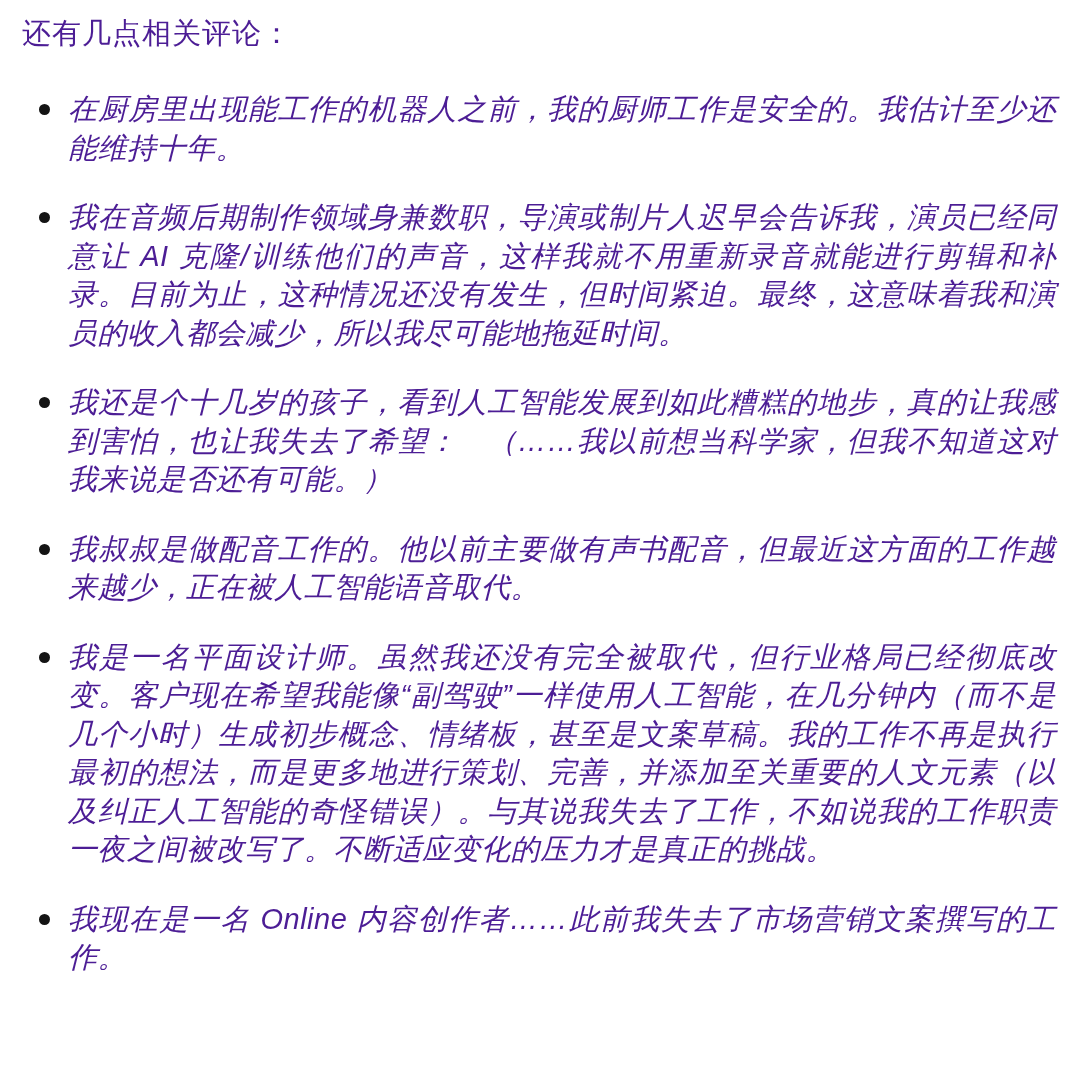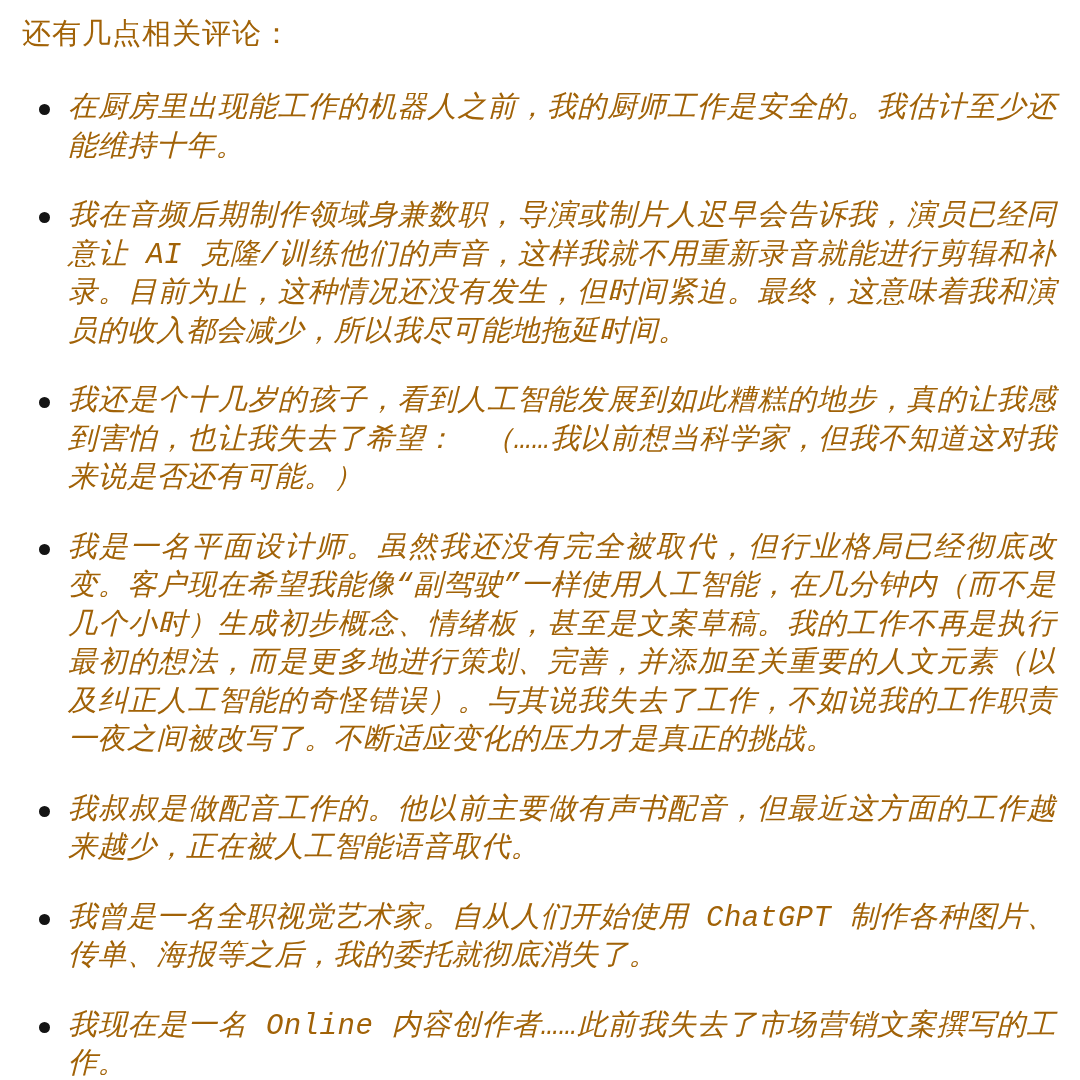--- a/index.html
+++ b/index.html
@@ -21,40 +21,39 @@
     padding: 14px 24px 0 22px;
     background: #ffffff;
   }
   .heading {
     font-size: 29px;
     font-weight: 400;
     font-style: normal;
     line-height: 38px;
     letter-spacing: 1px;
     margin: 0 0 38px 0;
-    color: #a16207;
+    color: #4c1d95;
   }
   ul.comments {
     list-style: none;
     margin: 0;
     padding: 0 0 0 10px;
   }
   ul.comments li {
     position: relative;
     box-sizing: border-box;
     padding-left: 36px;
     font-size: 29px;
     line-height: 38.5px;
     letter-spacing: 0.5px;
     font-style: italic;
     margin-bottom: 31px;
-    color: #a16207;
+    color: #4c1d95;
     text-align: justify;
     text-justify: inter-ideograph;
-    font-family: Liberation Mono, monospace;
   }
   ul.comments li:last-child {
     margin-bottom: 0;
   }
   .bullet-dot {
     position: absolute;
     left: 7px;
     top: 14px;
     width: 11px;
     height: 11px;
@@ -76,28 +75,24 @@
     <li>
       <span class="bullet-dot"></span>
       <span>我在音频后期制作领域身兼数职，导演或制片人迟早会告诉我，演员已经同意让 AI 克隆/训练他们的声音，这样我就不用重新录音就能进行剪辑和补录。目前为止，这种情况还没有发生，但时间紧迫。最终，这意味着我和演员的收入都会减少，所以我尽可能地拖延时间。</span>
     </li>
     <li>
       <span class="bullet-dot"></span>
       <span>我还是个十几岁的孩子，看到人工智能发展到如此糟糕的地步，真的让我感到害怕，也让我失去了希望：　（……我以前想当科学家，但我不知道这对我来说是否还有可能。）</span>
     </li>
     <li>
       <span class="bullet-dot"></span>
-      <span>我是一名平面设计师。虽然我还没有完全被取代，但行业格局已经彻底改变。客户现在希望我能像“副驾驶”一样使用人工智能，在几分钟内（而不是几个小时）生成初步概念、情绪板，甚至是文案草稿。我的工作不再是执行最初的想法，而是更多地进行策划、完善，并添加至关重要的人文元素（以及纠正人工智能的奇怪错误）。与其说我失去了工作，不如说我的工作职责一夜之间被改写了。不断适应变化的压力才是真正的挑战。</span>
-    </li>
-    <li>
-      <span class="bullet-dot"></span>
       <span>我叔叔是做配音工作的。他以前主要做有声书配音，但最近这方面的工作越来越少，正在被人工智能语音取代。</span>
     </li>
     <li>
       <span class="bullet-dot"></span>
-      <span>我曾是一名全职视觉艺术家。自从人们开始使用 ChatGPT 制作各种图片、传单、海报等之后，我的委托就彻底消失了。</span>
+      <span>我是一名平面设计师。虽然我还没有完全被取代，但行业格局已经彻底改变。客户现在希望我能像“副驾驶”一样使用人工智能，在几分钟内（而不是几个小时）生成初步概念、情绪板，甚至是文案草稿。我的工作不再是执行最初的想法，而是更多地进行策划、完善，并添加至关重要的人文元素（以及纠正人工智能的奇怪错误）。与其说我失去了工作，不如说我的工作职责一夜之间被改写了。不断适应变化的压力才是真正的挑战。</span>
     </li>
     <li>
       <span class="bullet-dot"></span>
       <span>我现在是一名 Online 内容创作者……此前我失去了市场营销文案撰写的工作。</span>
     </li>
   </ul>
 </div>
 
 </body></html>

